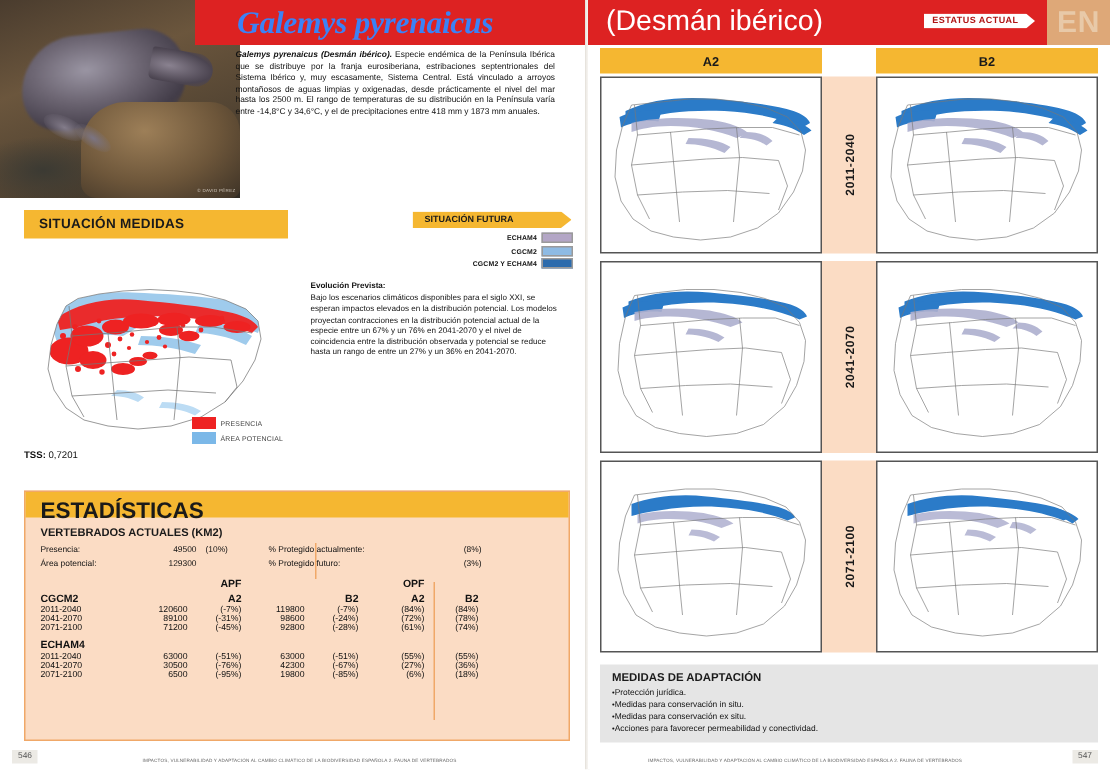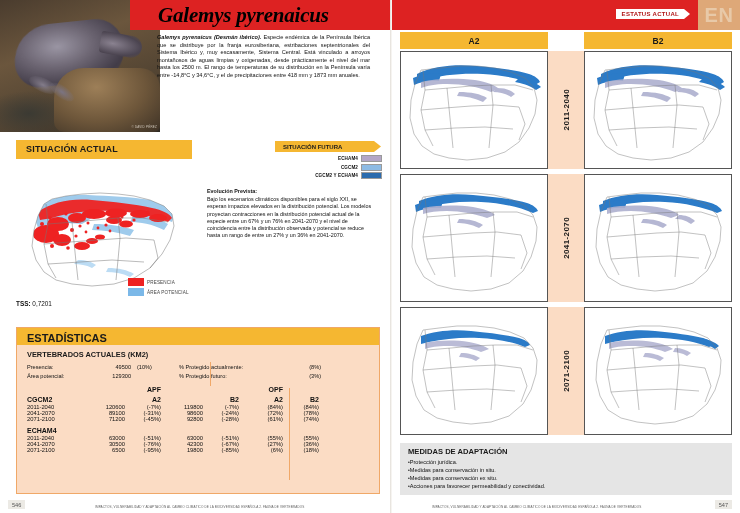--- a/index.html
+++ b/index.html
@@ -52,21 +52,21 @@
   }
 
   .title-band {
     position:absolute; left:130px; top:0; width:610px; height:30px;
     background:#dd2222;
   }
   .title-band.right-part { left:392px; }
   .sci-name {
     position:absolute; left:158px; top:3px;
     font-family:"Liberation Serif", serif;
-    font-style:italic; font-weight:bold; font-size:21px; color:#000000;
+    font-style:italic; font-weight:bold; font-size:21px; color:#3b82f6;
     letter-spacing:-0.2px;
   }
   .common-name {
     position:absolute; left:404px; top:4px;
     font-family:"Liberation Sans", sans-serif;
     font-size:19px; color:#ffffff; font-weight:400;
   }
   .status-pill {
     position:absolute; right:50px; top:9px;
     background:#ffffff; color:#b01515;
@@ -125,21 +125,21 @@
   .evol b { display:block; font-weight:bold; margin-bottom:1px; }
 
   
   .stats-box {
     position:absolute; left:16px; top:327px; width:364px; height:167px;
     background:#fbdcc4; border:1px solid #f0a868;
   }
   .stats-head {
     position:absolute; left:0; top:0; width:100%; height:17px; background:#f5b731;
   }
-  .stats-head span { position:absolute; left:10px; top:4px; font-size:11px; font-weight:bold; color:#1a1a1a; }
+  .stats-head span { position:absolute; left:10px; top:4px; font-size:15px; font-weight:bold; color:#1a1a1a; }
   .stats-sub { position:absolute; left:10px; top:22px; font-size:7.4px; font-weight:bold; color:#1a1a1a; }
 
   .sup-grid { position:absolute; left:10px; top:36px; width:344px; font-size:5.6px; color:#111; }
   .sup-grid .line { display:flex; margin-bottom:2.5px; }
   .sup-grid .c1 { width:58px; }
   .sup-grid .c2 { width:46px; text-align:right; }
   .sup-grid .c3 { width:34px; text-align:left; padding-left:6px; }
   .sup-grid .c4 { width:116px; padding-left:14px; }
   .sup-grid .c5 { width:40px; text-align:right; }
 
@@ -213,21 +213,21 @@
     </div>
 
     <div class="title-band"></div>
     <div class="sci-name">Galemys pyrenaicus</div>
 
     <div class="intro-text">
       <i>Galemys pyrenaicus (Desmán ibérico).</i><span> Especie endémica de la Península Ibérica que se distribuye por la franja eurosiberiana, estribaciones septentrionales del Sistema Ibérico y, muy escasamente, Sistema Central. Está vinculado a arroyos montañosos de aguas limpias y oxigenadas, desde prácticamente el nivel del mar hasta los 2500 m. El rango de temperaturas de su distribución en la Península varía entre -14,8°C y 34,6°C, y el de precipitaciones entre 418 mm y 1873 mm anuales.</span>
     </div>
 
     <div class="band-sit-actual">
-      <span>SITUACIÓN ACTUAL</span>
+      <span>SITUACIÓN MEDIDAS</span>
     </div>
 
     <div class="band-sit-futura">
       <span>SITUACIÓN FUTURA</span>
     </div>
 
     <div class="fut-legend">
       <div class="fut-row">
         <span>ECHAM4</span>
         <div class="fut-sw" style="background:#b3a6c6"></div>
@@ -444,20 +444,21 @@
       <span class="pg-num">546</span>
     </div>
     <div class="foot-left-txt foot-text">IMPACTOS, VULNERABILIDAD Y ADAPTACIÓN AL CAMBIO CLIMÁTICO DE LA BIODIVERSIDAD ESPAÑOLA 2. FAUNA DE VERTEBRADOS</div>
   </div>
 
   <div class="gutter"></div>
 
   <div class="right-page">
 
     <div class="title-band right-part" style="left:0; width:348px;"></div>
+    <div class="common-name" style="left:12px;">(Desmán ibérico)</div>
     <div class="status-pill">ESTATUS ACTUAL</div>
     <div class="status-code">EN</div>
 
     <div class="maps-area">
 
       <div class="row-maps">
         <div style="width:148px" class="map-col-hdr">A2</div>
         <div style="width:36px;background:#fff"></div>
         <div style="width:148px" class="map-col-hdr">B2</div>
       </div>

